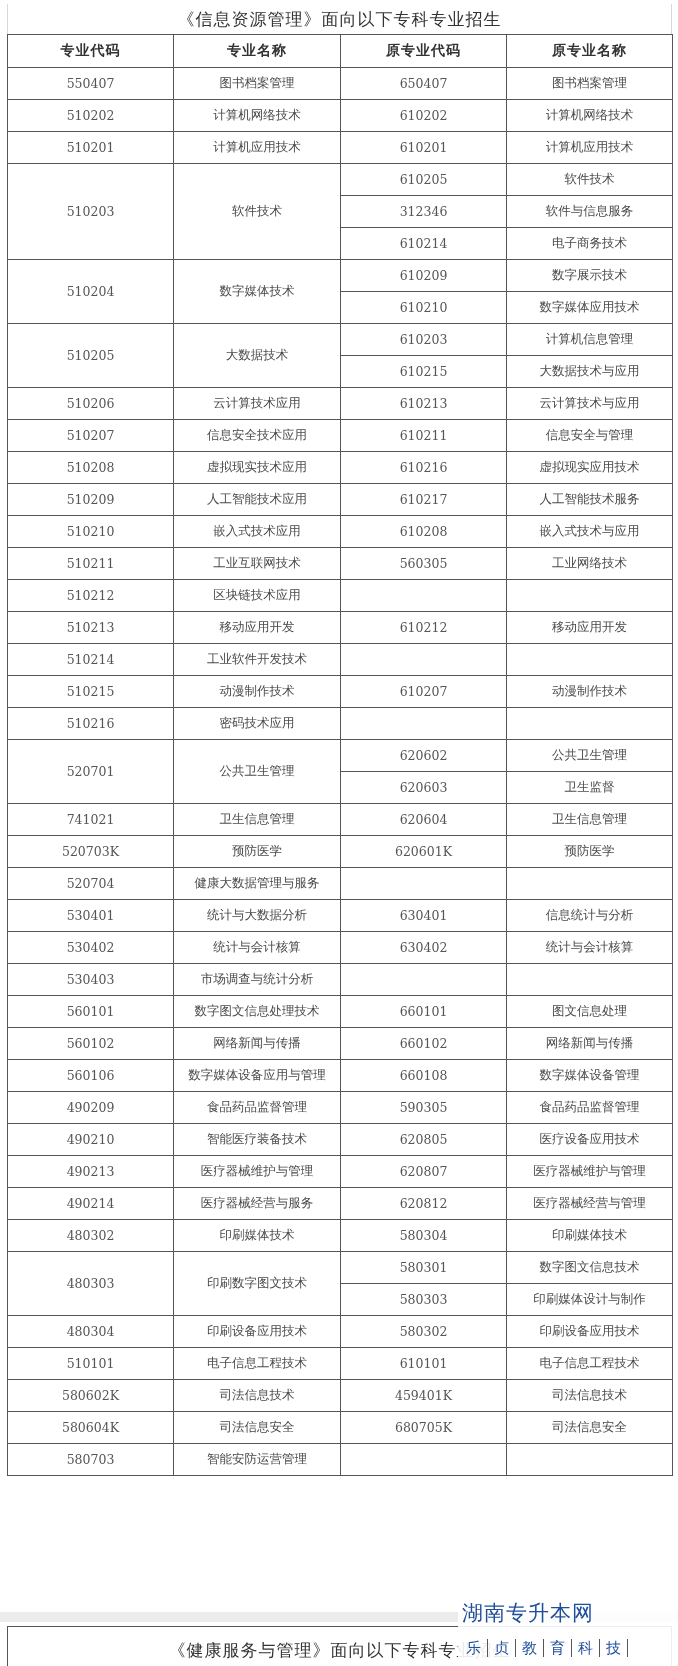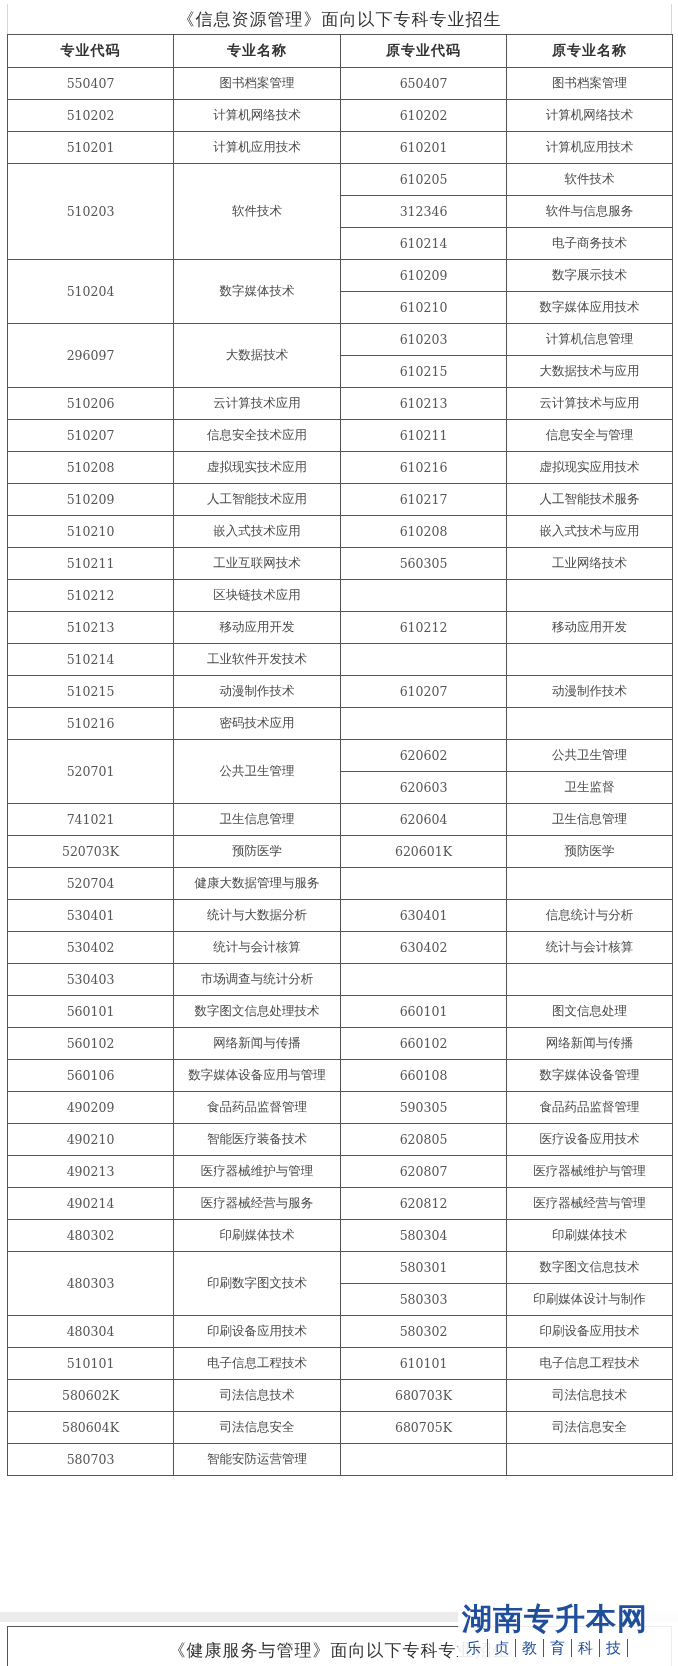--- a/index.html
+++ b/index.html
@@ -15,21 +15,21 @@
   th { height:32px; font-size:14px; font-weight:bold; color:#333; letter-spacing:1px; }
   td.code { font-family:"DejaVu Serif","Liberation Serif",serif; font-size:12.5px; color:#555; }
   col.c1 { width:166px; } col.c2 { width:167px; } col.c3 { width:166px; } col.c4 { width:166px; }
   .gap { position:absolute; left:0; top:1612px; width:678px; height:10px; background:#ececec; }
   .second { position:absolute; left:7px; top:1626px; width:665px; height:40px;
             border:1.5px solid #555; border-bottom:none; box-sizing:border-box; }
   .second-title { position:absolute; left:0; right:0; top:12px; text-align:center;
                   font-size:17px; color:#333; letter-spacing:1px; }
   .watermark { position:absolute; left:458px; top:1597px; width:220px; height:69px; background:rgba(255,255,255,0.9); }
   .wm-main { position:absolute; left:4px; top:2px; font-family:"DejaVu Sans","Liberation Sans",sans-serif;
-             font-weight:bold; font-size:30px; color:#1f4e9b; letter-spacing:1px; white-space:nowrap; }
+             font-weight:normal; font-size:21px; color:#1f4e9b; letter-spacing:1px; white-space:nowrap; }
   .wm-sub { position:absolute; left:2px; top:42px; font-family:"DejaVu Sans","Liberation Sans",sans-serif;
             font-size:15px; color:#1f4e9b; white-space:nowrap; display:flex; }
   .wm-sub span { padding:0 6px; border-right:1px solid #555; line-height:18px; }
 </style>
 </head>
 <body>
 
 <div class="sheet">
   <div class="title-row">《信息资源管理》面向以下专科专业招生</div>
   <table>
@@ -84,21 +84,21 @@
           <td class="code" rowspan="2">510204</td>
           <td rowspan="2">数字媒体技术</td>
           <td class="code">610209</td>
           <td>数字展示技术</td>
         </tr>
         <tr>
           <td class="code">610210</td>
           <td>数字媒体应用技术</td>
         </tr>
         <tr>
-          <td class="code" rowspan="2">296097</td>
+          <td class="code" rowspan="2">510205</td>
           <td rowspan="2">大数据技术</td>
           <td class="code">610203</td>
           <td>计算机信息管理</td>
         </tr>
         <tr>
           <td class="code">610215</td>
           <td>大数据技术与应用</td>
         </tr>
         <tr>
           <td class="code" rowspan="1">510206</td>
@@ -278,21 +278,21 @@
         </tr>
         <tr>
           <td class="code" rowspan="1">510101</td>
           <td rowspan="1">电子信息工程技术</td>
           <td class="code">610101</td>
           <td>电子信息工程技术</td>
         </tr>
         <tr>
           <td class="code" rowspan="1">580602K</td>
           <td rowspan="1">司法信息技术</td>
-          <td class="code">680703K</td>
+          <td class="code">459401K</td>
           <td>司法信息技术</td>
         </tr>
         <tr>
           <td class="code" rowspan="1">580604K</td>
           <td rowspan="1">司法信息安全</td>
           <td class="code">680705K</td>
           <td>司法信息安全</td>
         </tr>
         <tr>
           <td class="code" rowspan="1">580703</td>

